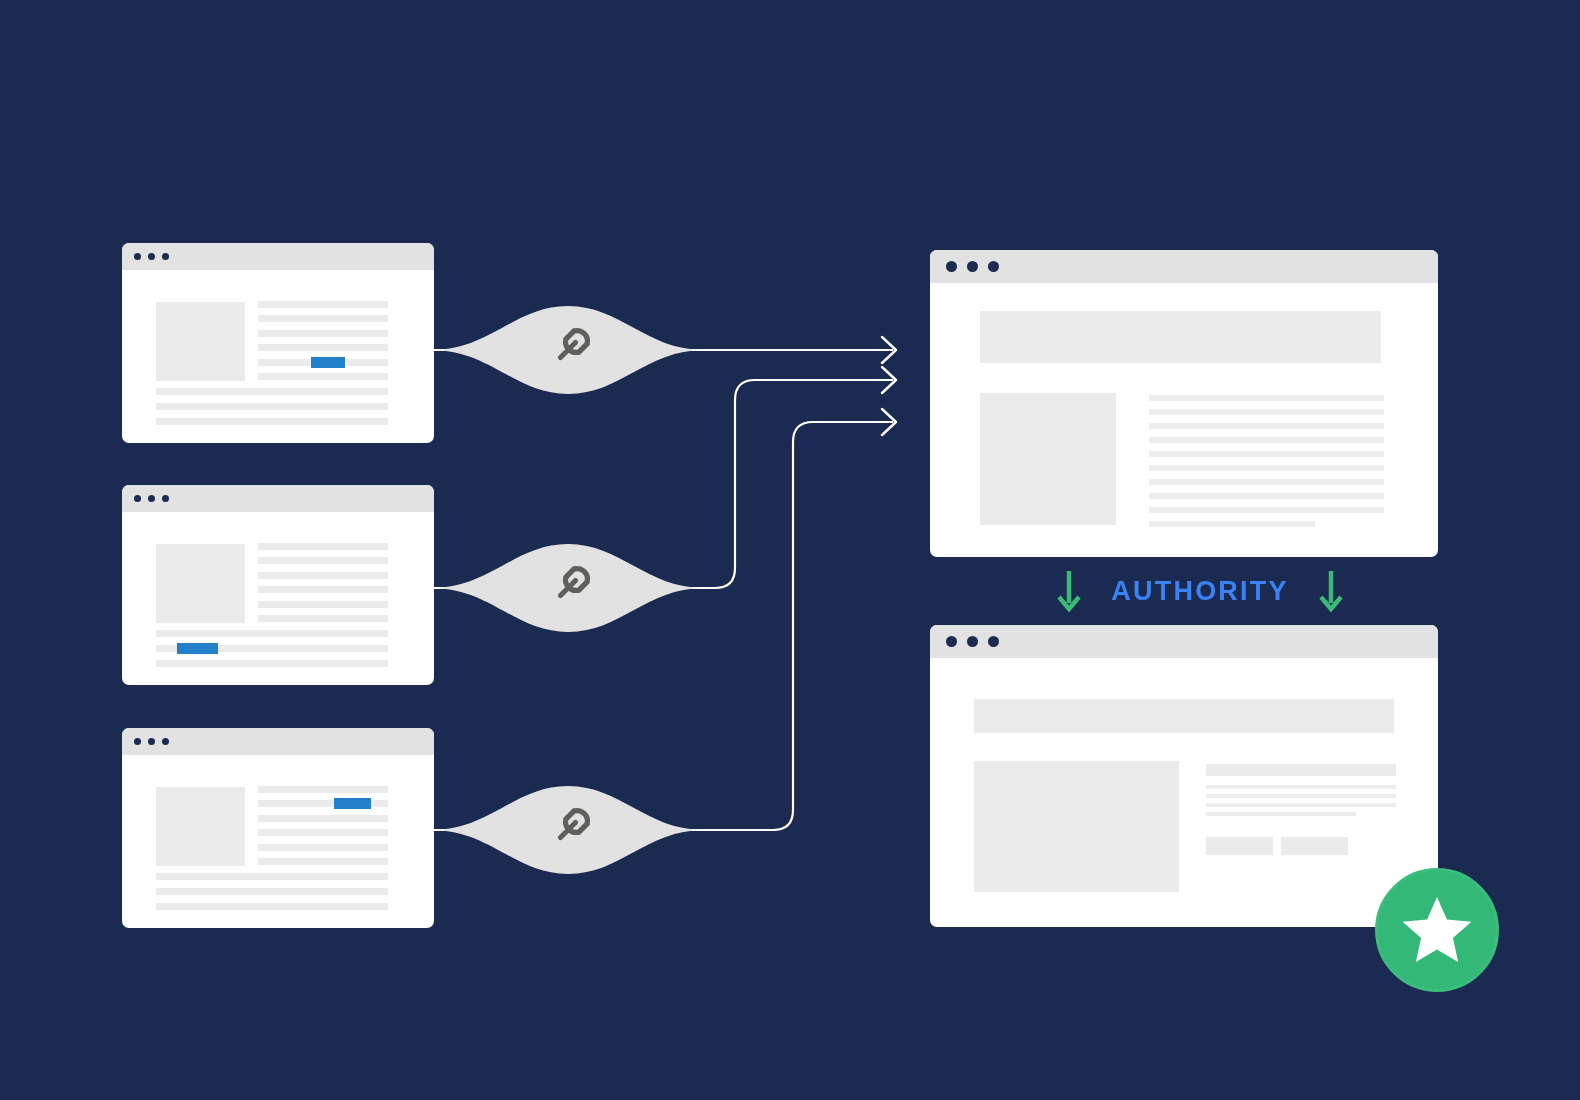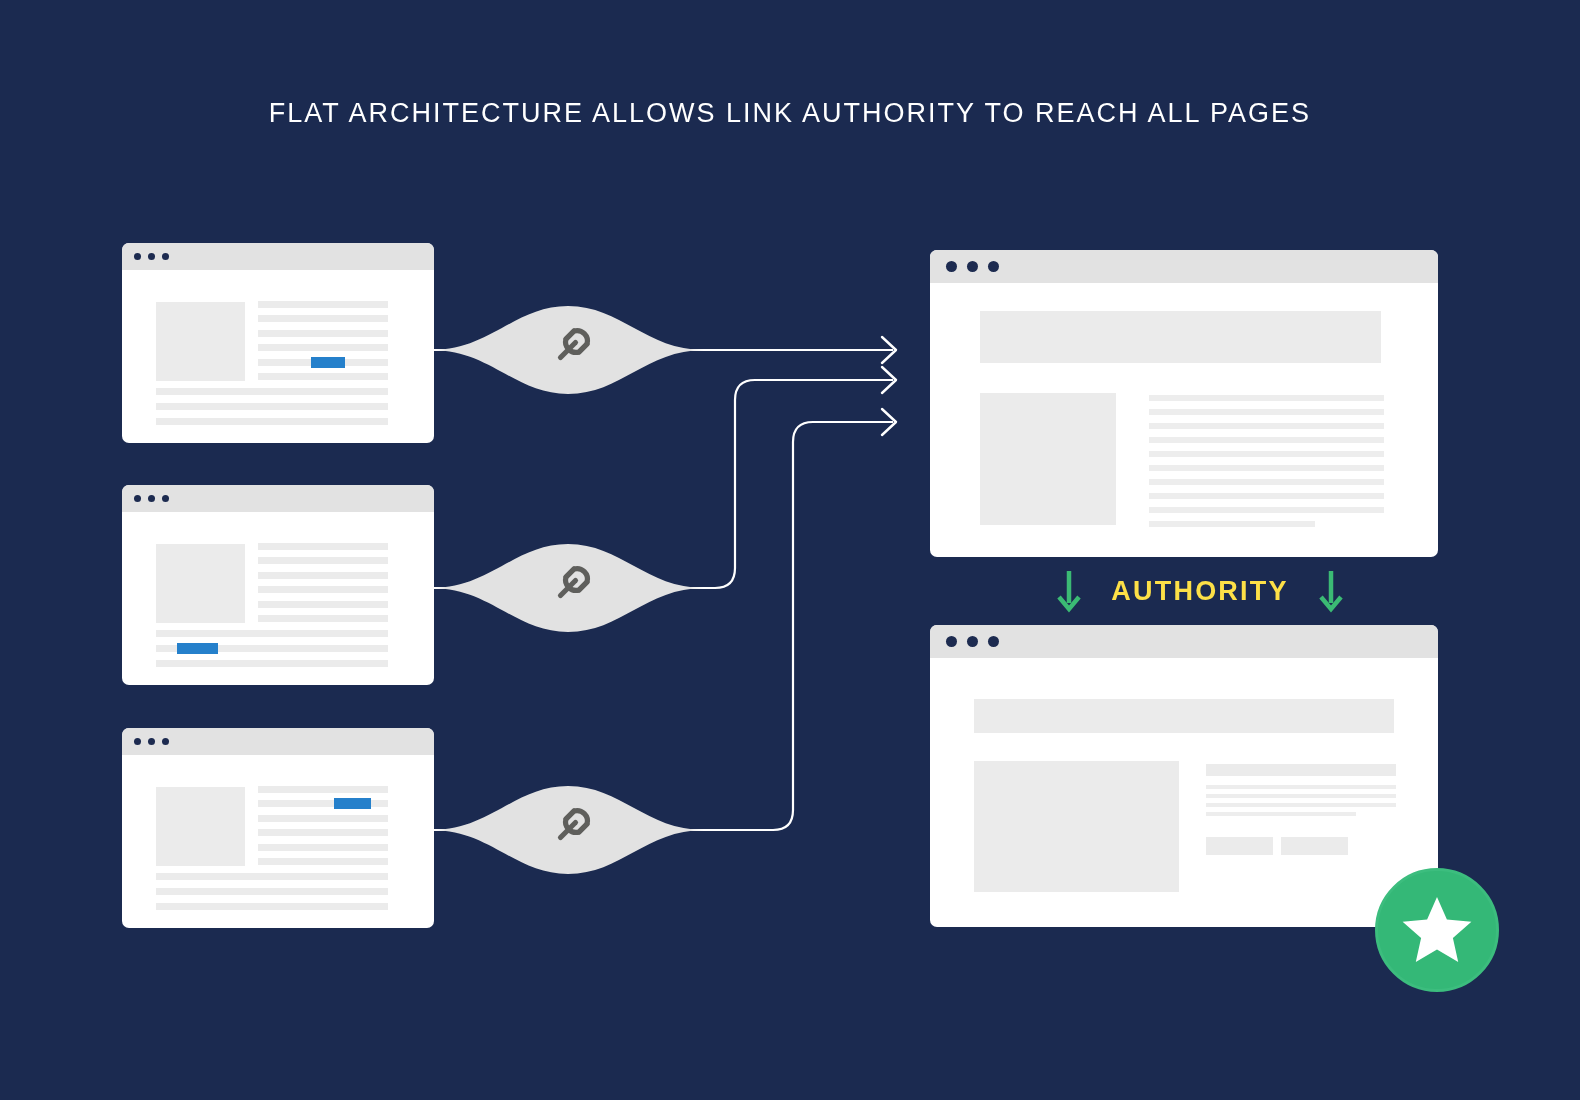--- a/index.html
+++ b/index.html
@@ -110,21 +110,21 @@
     left: 1010px;
     top: 566px;
     width: 380px;
     height: 50px;
     display: flex;
     align-items: center;
     justify-content: center;
     gap: 30px;
   }
   #authority-text {
-    color: #fde047;
+    color: #3b82f6;
     font-size: 27px;
     font-weight: bold;
     letter-spacing: 2.2px;
     white-space: nowrap;
     font-family: "Liberation Sans", sans-serif;
   }
   .arrow-down { display: block; }
 
   
   #star-badge {
@@ -140,21 +140,20 @@
     display: flex;
     align-items: center;
     justify-content: center;
   }
 </style>
 </head>
 <body>
 
 <div id="stage">
 
-  <div id="title">FLAT ARCHITECTURE ALLOWS LINK AUTHORITY TO REACH ALL PAGES</div>
 
   <svg id="connectors" viewBox="0 0 1580 1100" width="1580" height="1100" xmlns="http://www.w3.org/2000/svg">
     <g fill="none" stroke="#ffffff" stroke-width="2.2" stroke-linecap="butt" stroke-linejoin="round">
 
       <path d="M 432 350 L 893 350"></path>
 
       <path d="M 432 588 L 715 588 Q 735 588 735 568 L 735 400 Q 735 380 755 380 L 893 380"></path>
 
       <path d="M 432 830 L 773 830 Q 793 830 793 810 L 793 442 Q 793 422 813 422 L 893 422"></path>
     </g>

